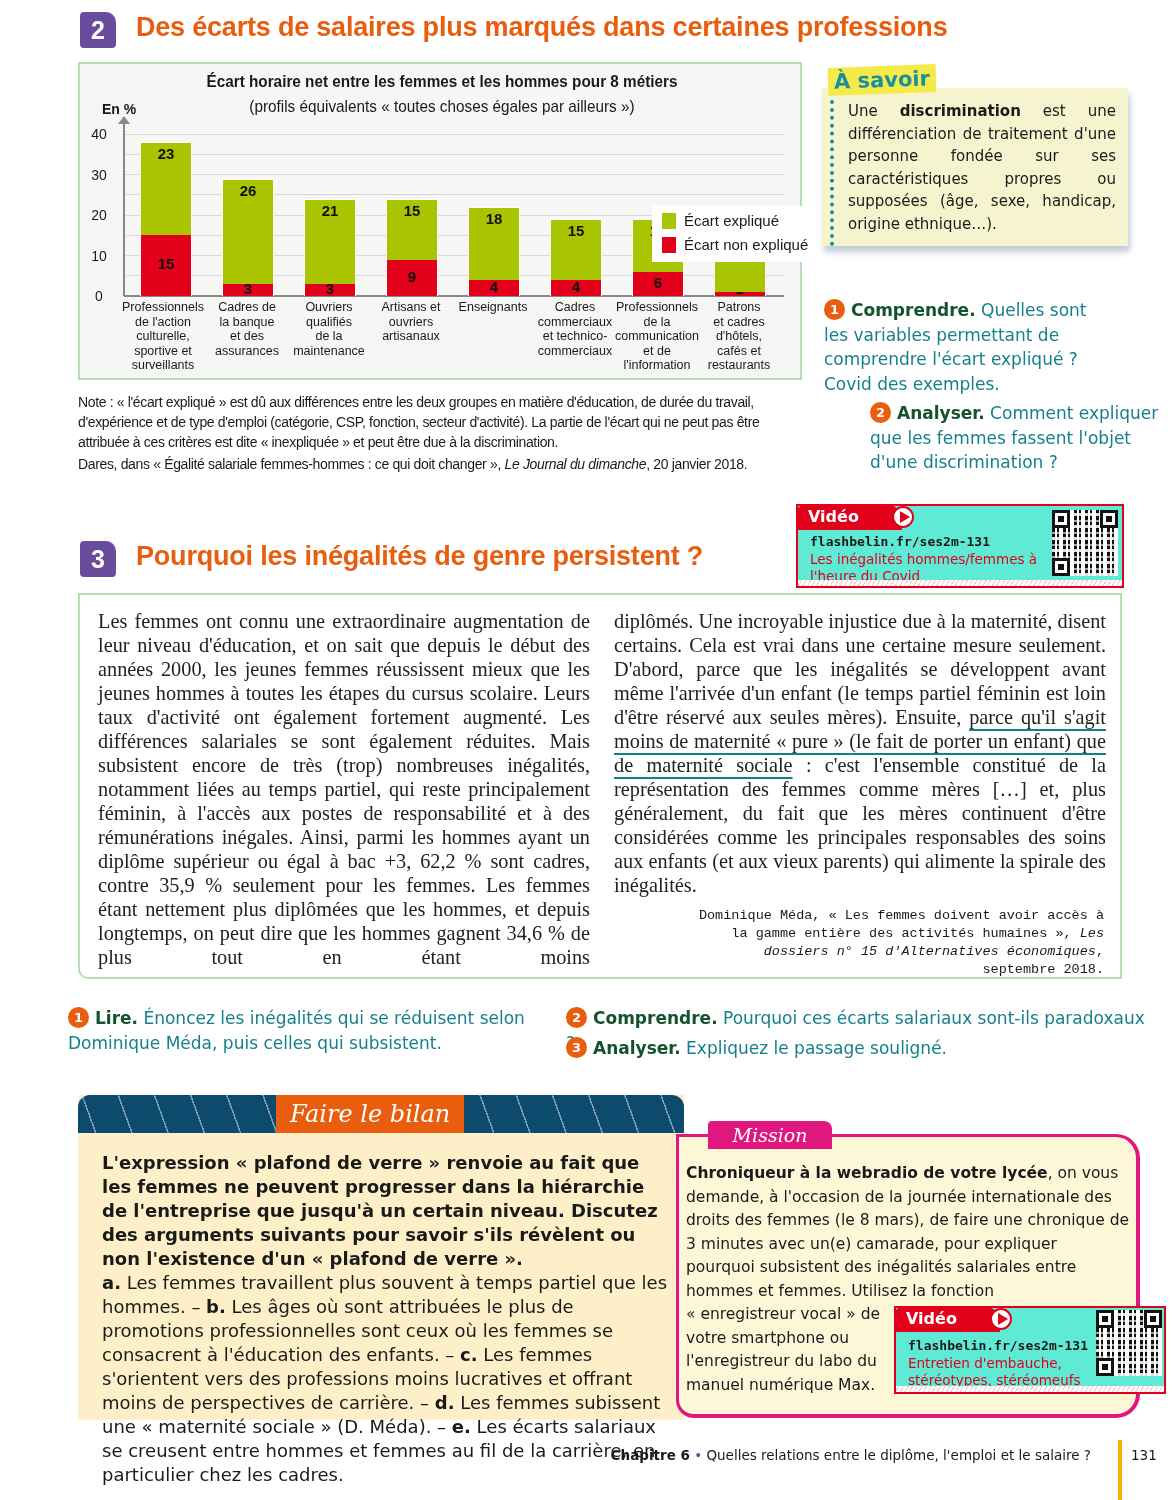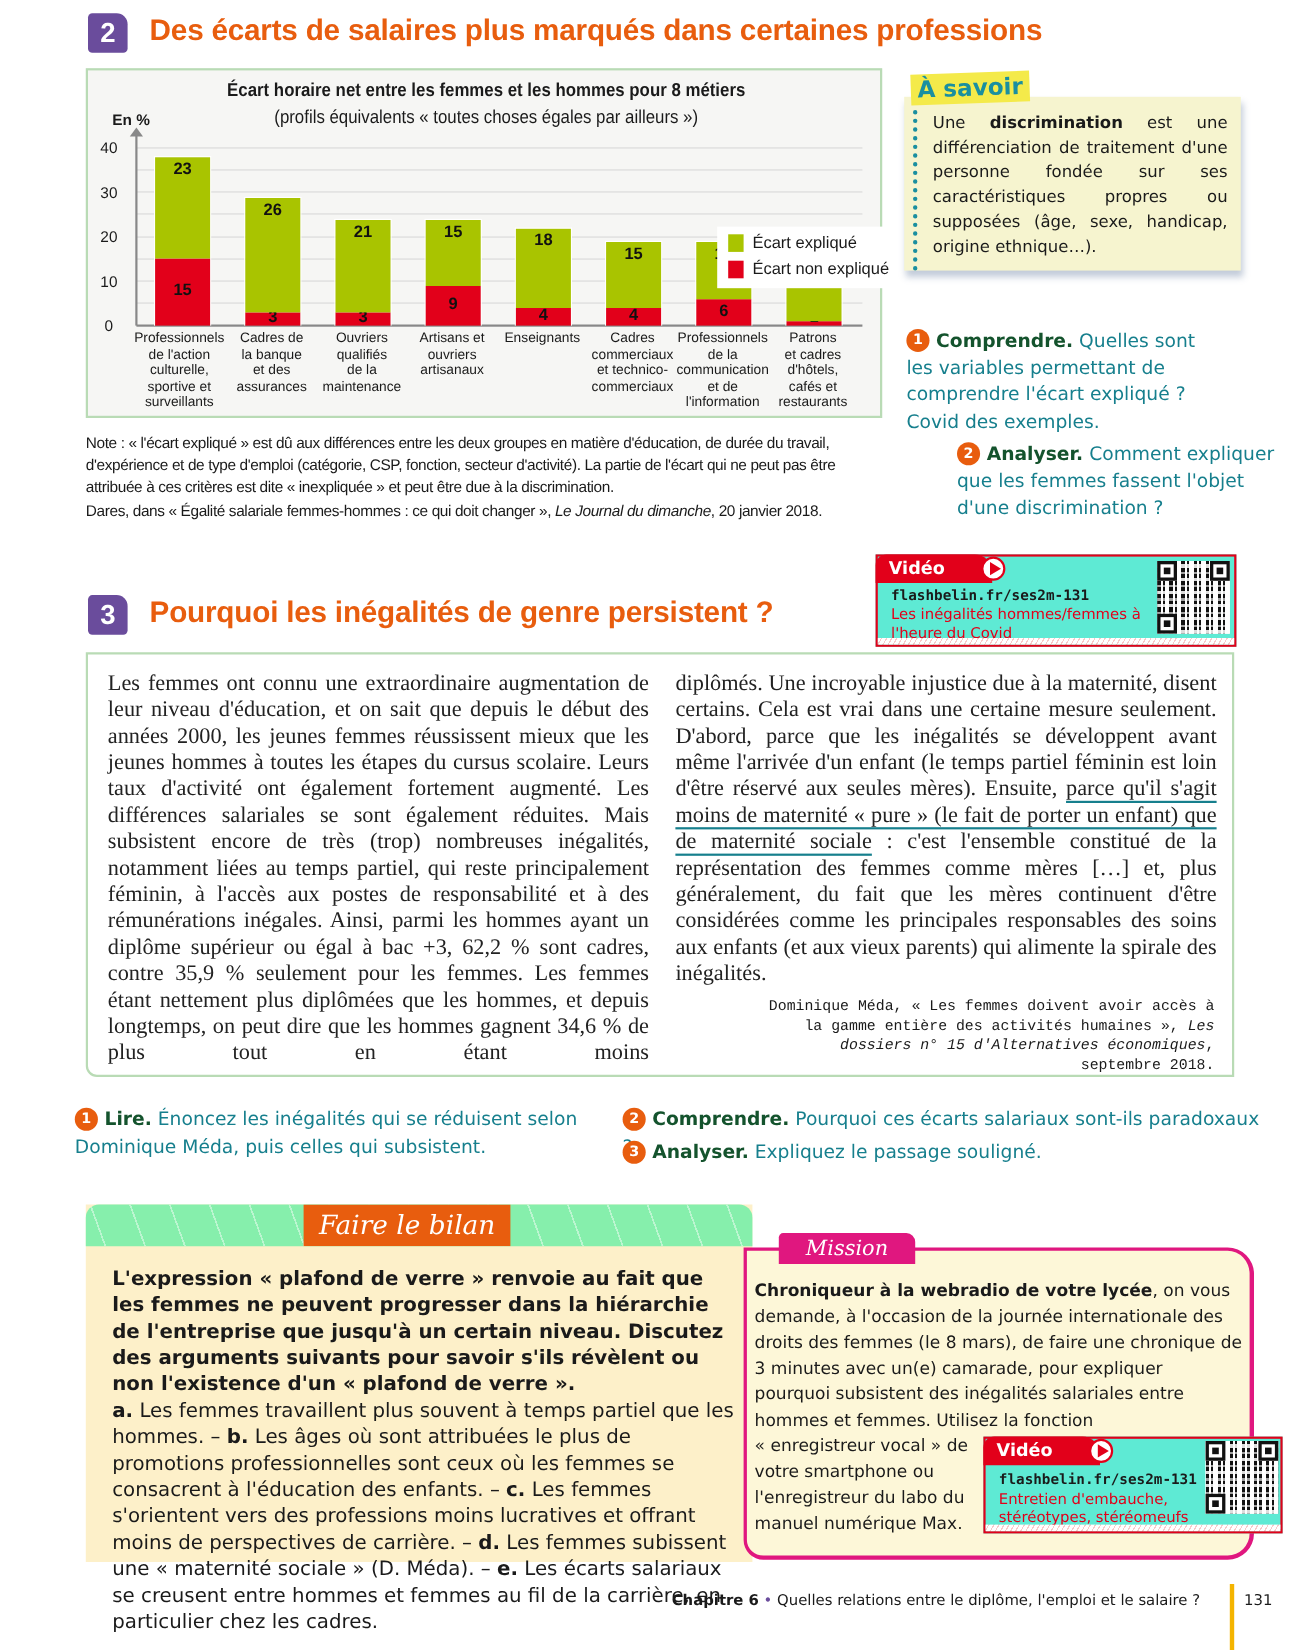--- a/index.html
+++ b/index.html
@@ -57,21 +57,21 @@
   .vhatch { position:absolute; left:0; right:0; bottom:0; height:6px; background:repeating-linear-gradient(-60deg,#f6c9c9 0 1px,#fff 1px 4px); }
 
   
   .doc3 { position:absolute; left:78px; top:593px; width:1044px; height:386px; border:2px solid #b9dbb5; border-radius:0 0 0 10px; }
   .doc3-col { position:absolute; top:14px; width:492px; font-family:"Liberation Serif", serif; font-size:20.3px; line-height:24px; text-align:justify; text-align-last:justify; color:#222; }
   .ul { text-decoration: underline; text-decoration-color:#167f8d; text-underline-offset:5px; text-decoration-thickness:2px; }
   .src { position:absolute; right:16px; top:312px; width:420px; text-align:right; font-family:Liberation Mono, monospace; font-size:13.5px; line-height:18px; }
 
   
   .bilan { position:absolute; left:78px; top:1095px; width:606px; height:325px; background:#fdf0c9; }
-  .bilan-head { position:absolute; left:0; top:0; width:606px; height:38px; background:#86efac; border-radius:12px 12px 0 0; overflow:hidden; }
+  .bilan-head { position:absolute; left:0; top:0; width:606px; height:38px; background:#0c4a6e; border-radius:12px 12px 0 0; overflow:hidden; }
   .bilan-stripes { position:absolute; inset:0; background:repeating-linear-gradient(70deg, transparent 0 16px, rgba(255,255,255,0.45) 16px 17.5px, transparent 17.5px 34px); }
   .bilan-title { position:absolute; left:198px; top:0; padding:0 14px; height:38px; background:#e85d0e; color:#fff; font-family:"DejaVu Serif", serif; font-style:italic; font-size:24px; line-height:38px; }
   .bilan-text { position:absolute; left:24px; top:56px; width:572px; font-size:18px; line-height:24px; }
   .bilan-text b { font-weight:bold; }
 
   
   .mission { position:absolute; left:676px; top:1134px; width:464px; height:284px; background:#fdf7d8; border:4px solid #e0177f; border-top-width:3px; border-left:3px solid #e0177f; border-radius:0 24px 24px 18px; }
   .mission-tab { position:absolute; left:708px; top:1121px; width:124px; height:28px; background:#e0177f; border-radius:4px 8px 0 0; color:#fff; font-family:"DejaVu Serif", serif; font-style:italic; font-size:19px; line-height:28px; text-align:center; }
   .mission-text { position:absolute; left:686px; top:1162px; width:444px; font-size:15.5px; line-height:23.5px; }
 

